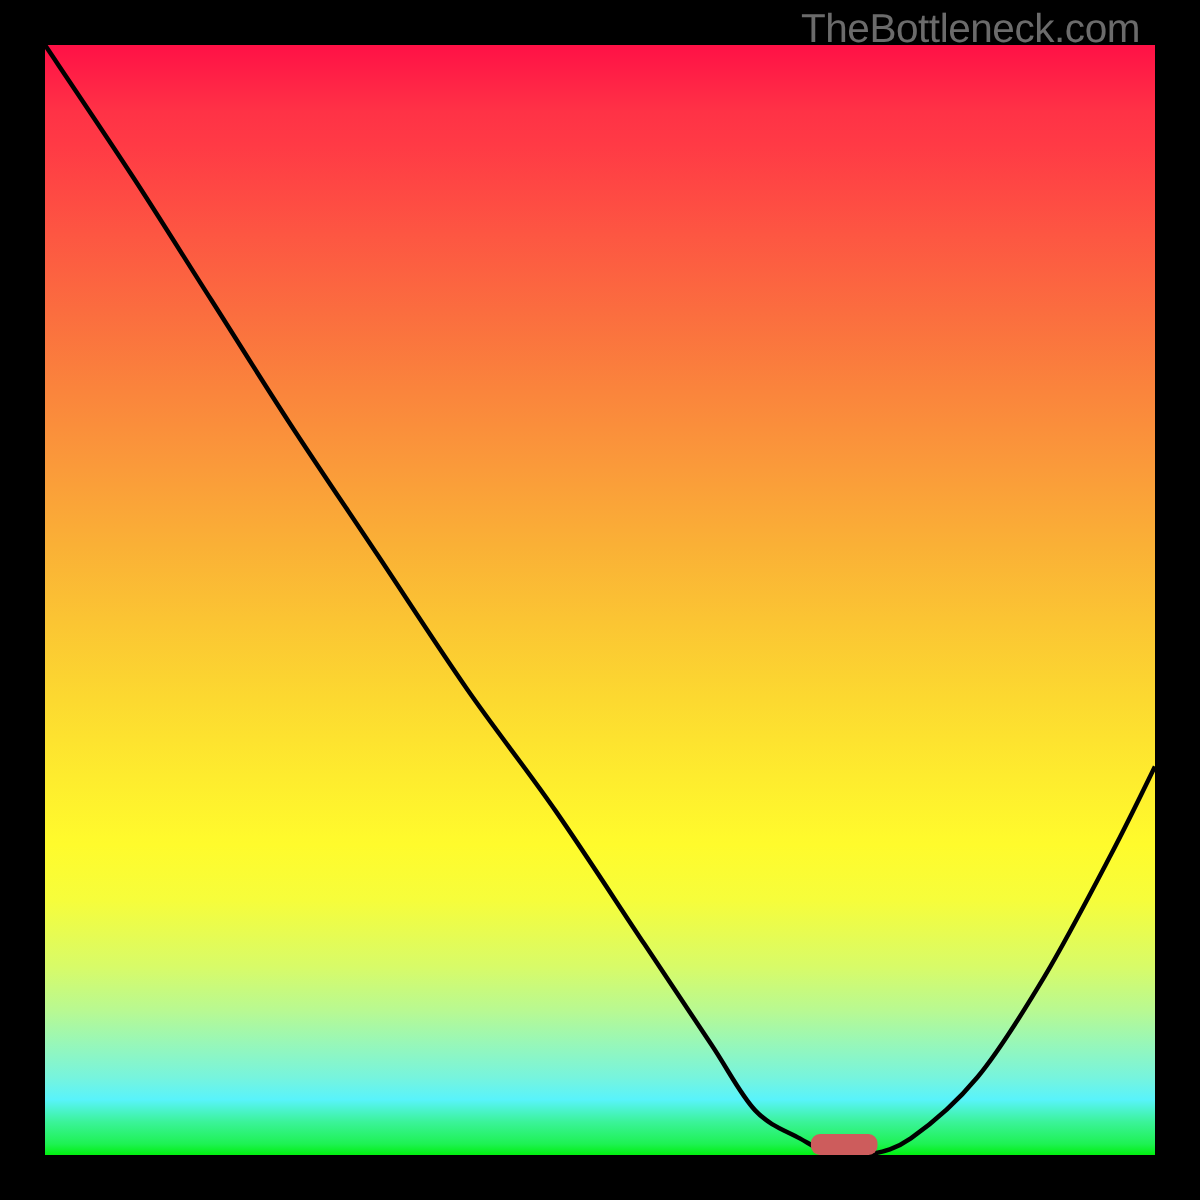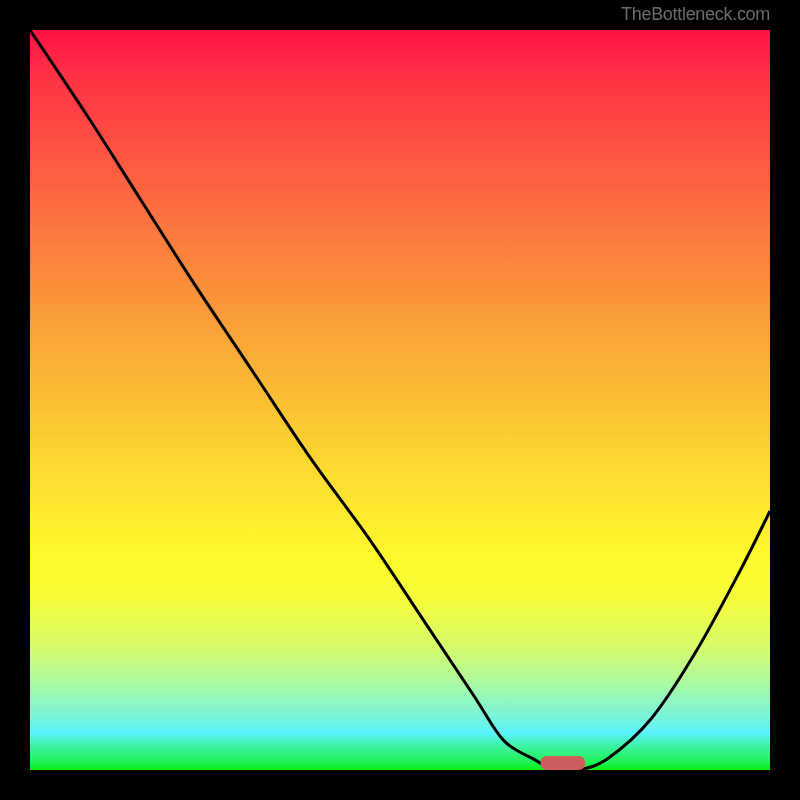--- a/index.html
+++ b/index.html
@@ -55,24 +55,24 @@
   }
   .curve-svg {
     position: absolute;
     inset: 0;
     width: 740px;
     height: 740px;
   }
   .watermark {
     position: absolute;
     top: 4px;
-    right: 30px;
+    right: 40px;
     color: #6b6b6b;
     font-family: Arial, Helvetica, sans-serif;
-    font-size: 18px;
+    font-size: 27px;
     font-weight: 500;
     letter-spacing: -0.3px;
   }
 </style>
 </head>
 <body>
 
 <div class="frame">
   <div class="watermark">TheBottleneck.com</div>
 

